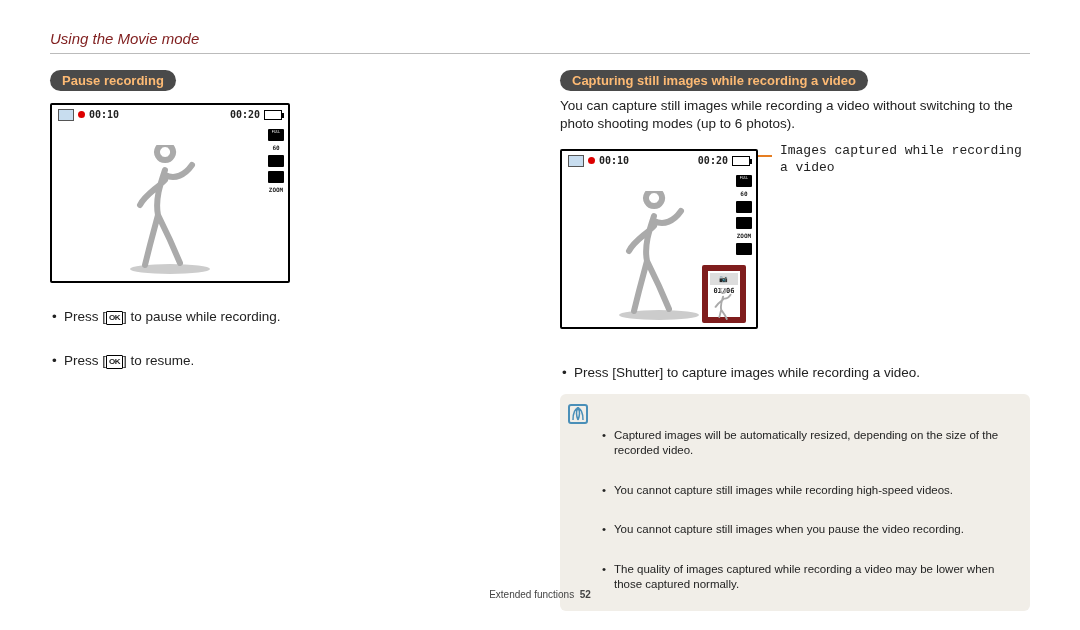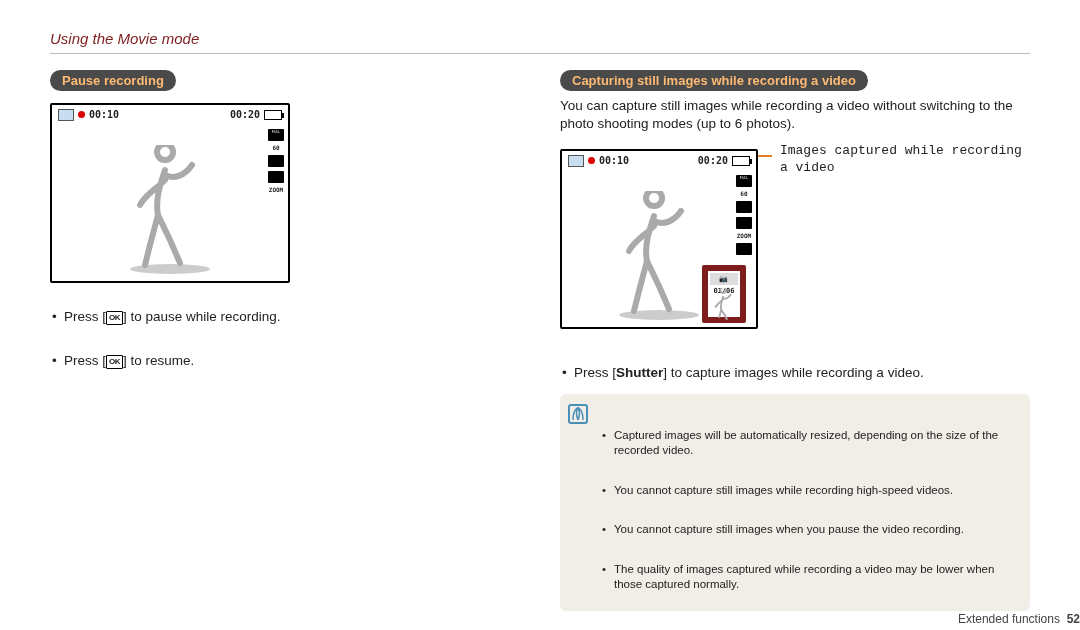--- a/index.html
+++ b/index.html
@@ -31,23 +31,23 @@
   .callout-line { flex: 0 0 16px; border-top: 2px solid #e67e22; margin-top: 12px; margin-left: -2px; }
   .callout-text { font-size: 13px; line-height: 1.3; margin-left: 8px; font-family: Liberation Mono, monospace; }
   ul.bul { list-style: none; margin: 8px 0; }
   ul.bul li { font-size: 13.5px; line-height: 1.5; padding-left: 14px; position: relative; margin-top: 24px; }
   ul.bul li::before { content: "•"; position: absolute; left: 2px; }
   .ok-badge { display:inline-block; border:1.5px solid #000; border-radius:1px; font-size:8px; font-weight:bold; padding:0 2px; vertical-align:1px; font-family: sans-serif; letter-spacing: -0.5px;}
   .note-box { background: #f1eee8; padding: 10px 12px 10px 40px; border-radius: 6px; position: relative; margin-top: 10px; }
   .note-icon { position: absolute; left: 8px; top: 10px; width: 20px; height: 20px; border: 2px solid #4a8fb8; border-radius: 3px; display:flex; align-items:center; justify-content:center; }
   .note-icon svg { width: 12px; height: 14px; }
   .note-box ul.bul li { font-size: 11.5px; line-height: 1.35; }
-  .footer { position: absolute; bottom: 4px; left: 0; right: 0; text-align: right; font-size: 12px; color: #444; }
+  .footer { position: absolute; bottom: 30px; left: 0; right: 0; text-align: center; font-size: 10px; color: #444; }
   .footer b { font-weight: bold; }
-  .shutter-bold { font-weight: bold; text-align: center; }
+  .shutter-bold { font-weight: normal; text-align: center; }
 </style>
 </head>
 <body>
 
 <div class="page">
   <div class="section-title">Using the Movie mode</div>
   <hr class="hr">
 
   <div class="cols">
 

